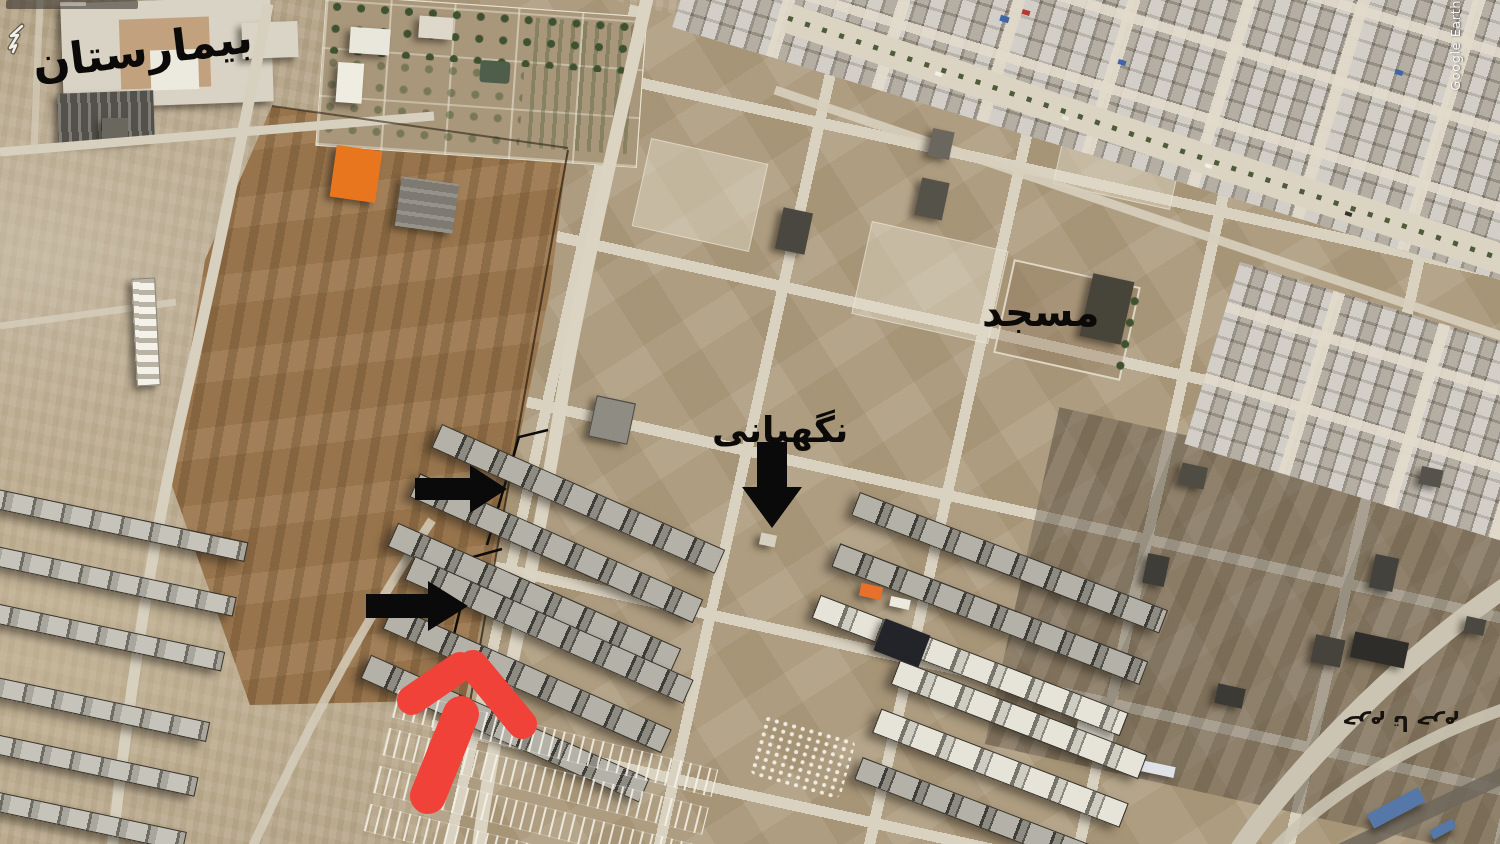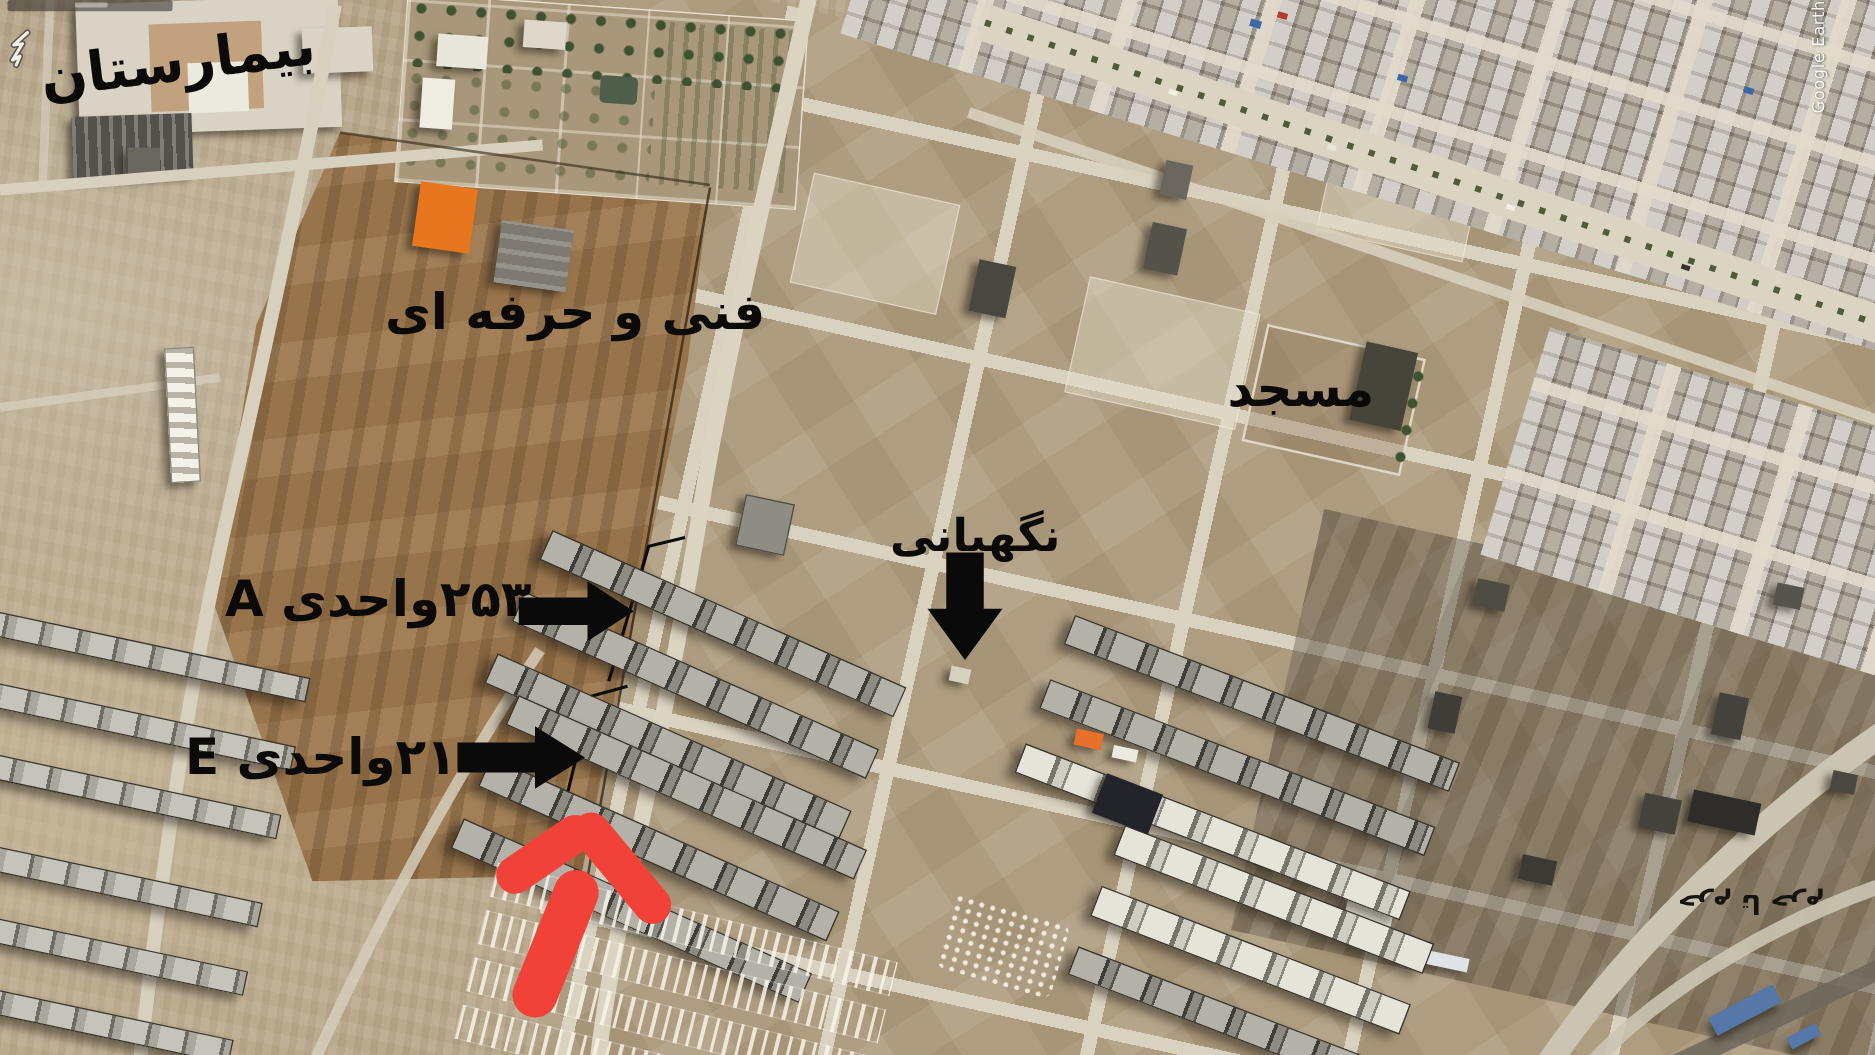--- a/index.html
+++ b/index.html
@@ -253,25 +253,22 @@
     <path d="M366,594 H428 V581 L468,606 L428,631 V618 H366 Z" fill="#0a0a0a"></path>
     <path d="M757,442 H787 V487 H802 L772,528 L742,487 H757 Z" fill="#0a0a0a"></path>
     <g stroke="#f04238" stroke-linecap="round" fill="none">
       <path d="M428,796 L461,714" stroke-width="36"></path>
       <path d="M412,700 L460,667" stroke-width="30"></path>
       <path d="M522,724 L473,665" stroke-width="30"></path>
     </g>
   </svg>
 
   <div class="lbl" style="left:30px;top:42px;font-size:44px;letter-spacing:2px;transform:rotate(-7deg);">بیمارستان</div>
-  <div class="lbl" style="left:308px;top:230px;font-size:40px;">فنی و حرفه ای</div>
   <div class="lbl" style="left:982px;top:292px;font-size:40px;">مسجد</div>
   <div class="lbl" style="left:712px;top:412px;font-size:36px;">نگهبانی</div>
-  <div class="lbl" dir="rtl" style="left:180px;top:460px;font-size:40px;">۲۵۳واحدی A</div>
-  <div class="lbl" dir="rtl" style="left:148px;top:586px;font-size:40px;">۲۱۰واحدی E</div>
   <div class="lbl" id="street-lbl" dir="rtl" style="left:1342px;top:712px;font-size:21px;color:#16130e;">حرم تا حرم</div>
 
   <div id="wm">Google Earth</div>
   <div id="topbar">
     <div class="glint"></div>
   </div>
   <svg style="left:5px;top:23px;" width="26" height="32" viewBox="0 0 26 32" fill="none">
     <path d="M17,3 L6,13 L13,12 L5,25 L11,22 L8,29" stroke="rgba(20,20,20,.55)" stroke-width="5" stroke-linejoin="round" stroke-linecap="round"></path>
     <path d="M17,3 L6,13 L13,12 L5,25 L11,22 L8,29" stroke="#f2f0ea" stroke-width="2.5" stroke-linejoin="round" stroke-linecap="round"></path>
   </svg>

